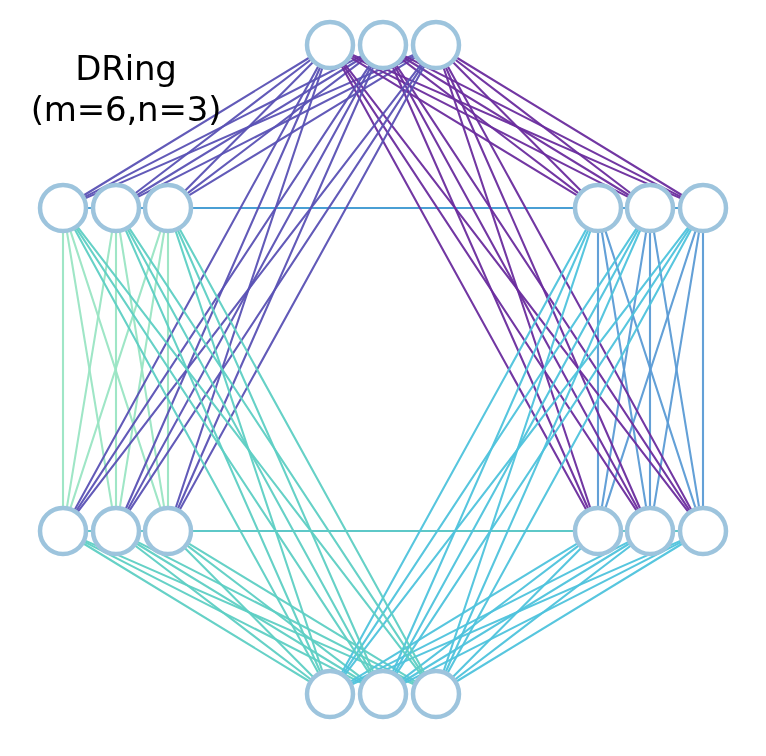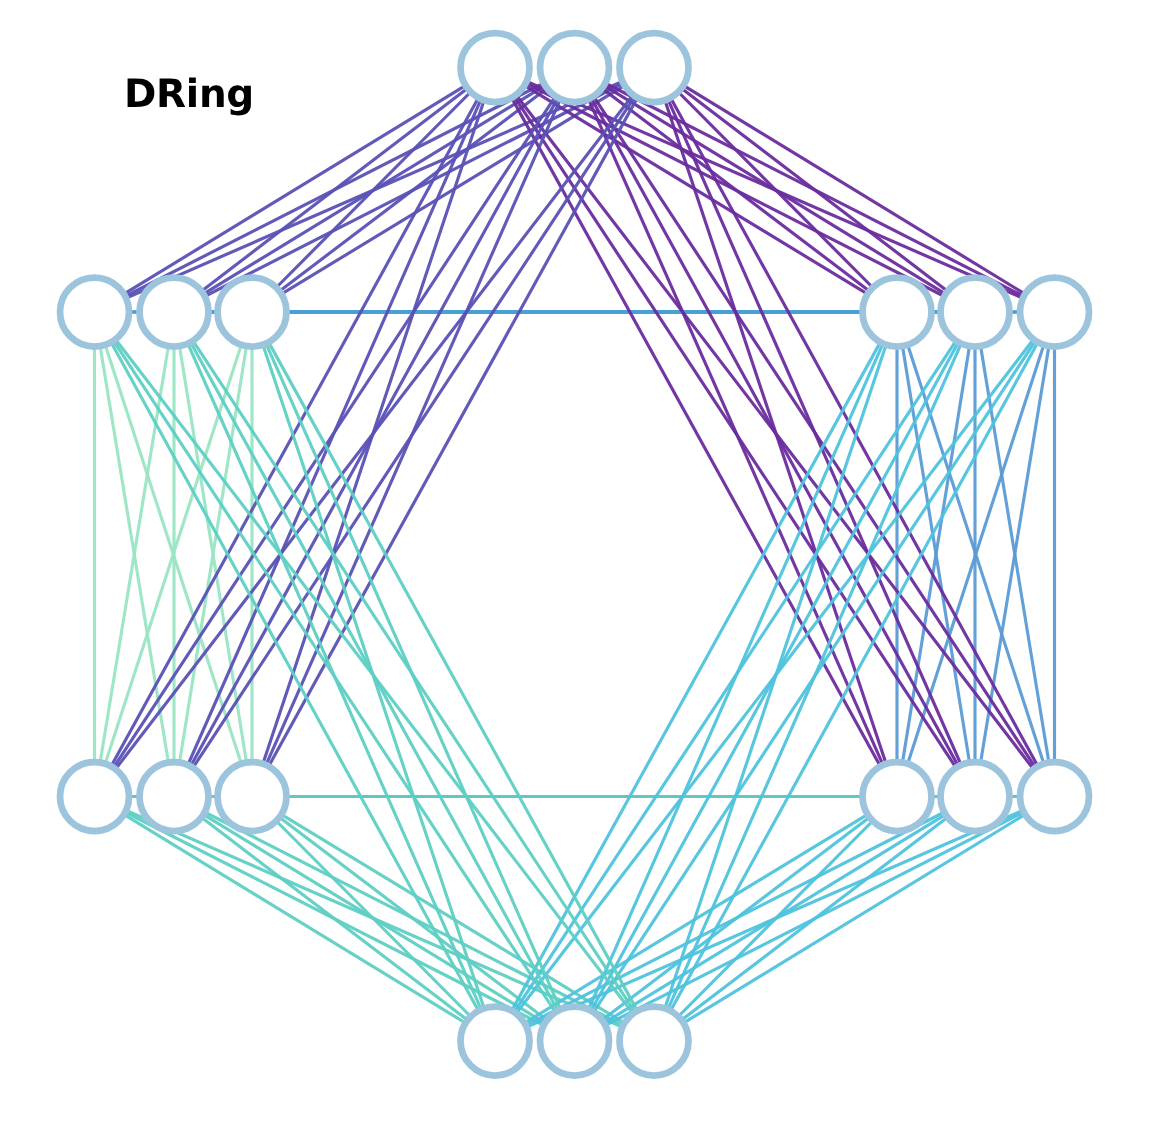--- a/index.html
+++ b/index.html
@@ -11,22 +11,22 @@
     overflow:hidden;
     position:relative;
   }
   #stage{position:absolute;left:0;top:0;width:766px;height:756px;}
   #graph-svg{position:absolute;left:0;top:0;width:766px;height:756px;display:block;}
   #title-block{
     position:absolute;
     left:0px; top:48px;
     width:252px;
     text-align:center;
-    font-weight:bold;
-    font-size:26px;
+    font-weight:normal;
+    font-size:34px;
     line-height:1.22;
     color:#000000;
     letter-spacing:-0.2px;
     user-select:none;
     pointer-events:none;
   }
   #title-block .t-line{display:block;white-space:nowrap;}
 </style>
 </head>
 <body>
@@ -161,15 +161,16 @@
         <circle cx="116" cy="531" r="23" fill="#ffffff" stroke="#9dc4dd" stroke-width="4.5"></circle>
         <circle cx="168" cy="531" r="23" fill="#ffffff" stroke="#9dc4dd" stroke-width="4.5"></circle>
         <circle cx="63" cy="208" r="23" fill="#ffffff" stroke="#9dc4dd" stroke-width="4.5"></circle>
         <circle cx="116" cy="208" r="23" fill="#ffffff" stroke="#9dc4dd" stroke-width="4.5"></circle>
         <circle cx="168" cy="208" r="23" fill="#ffffff" stroke="#9dc4dd" stroke-width="4.5"></circle>
       </g>
   </svg>
 
   <div id="title-block">
     <span class="t-line">DRing</span>
+    <span class="t-line">(m=6,n=3)</span>
   </div>
 
 </div>
 
 </body></html>

